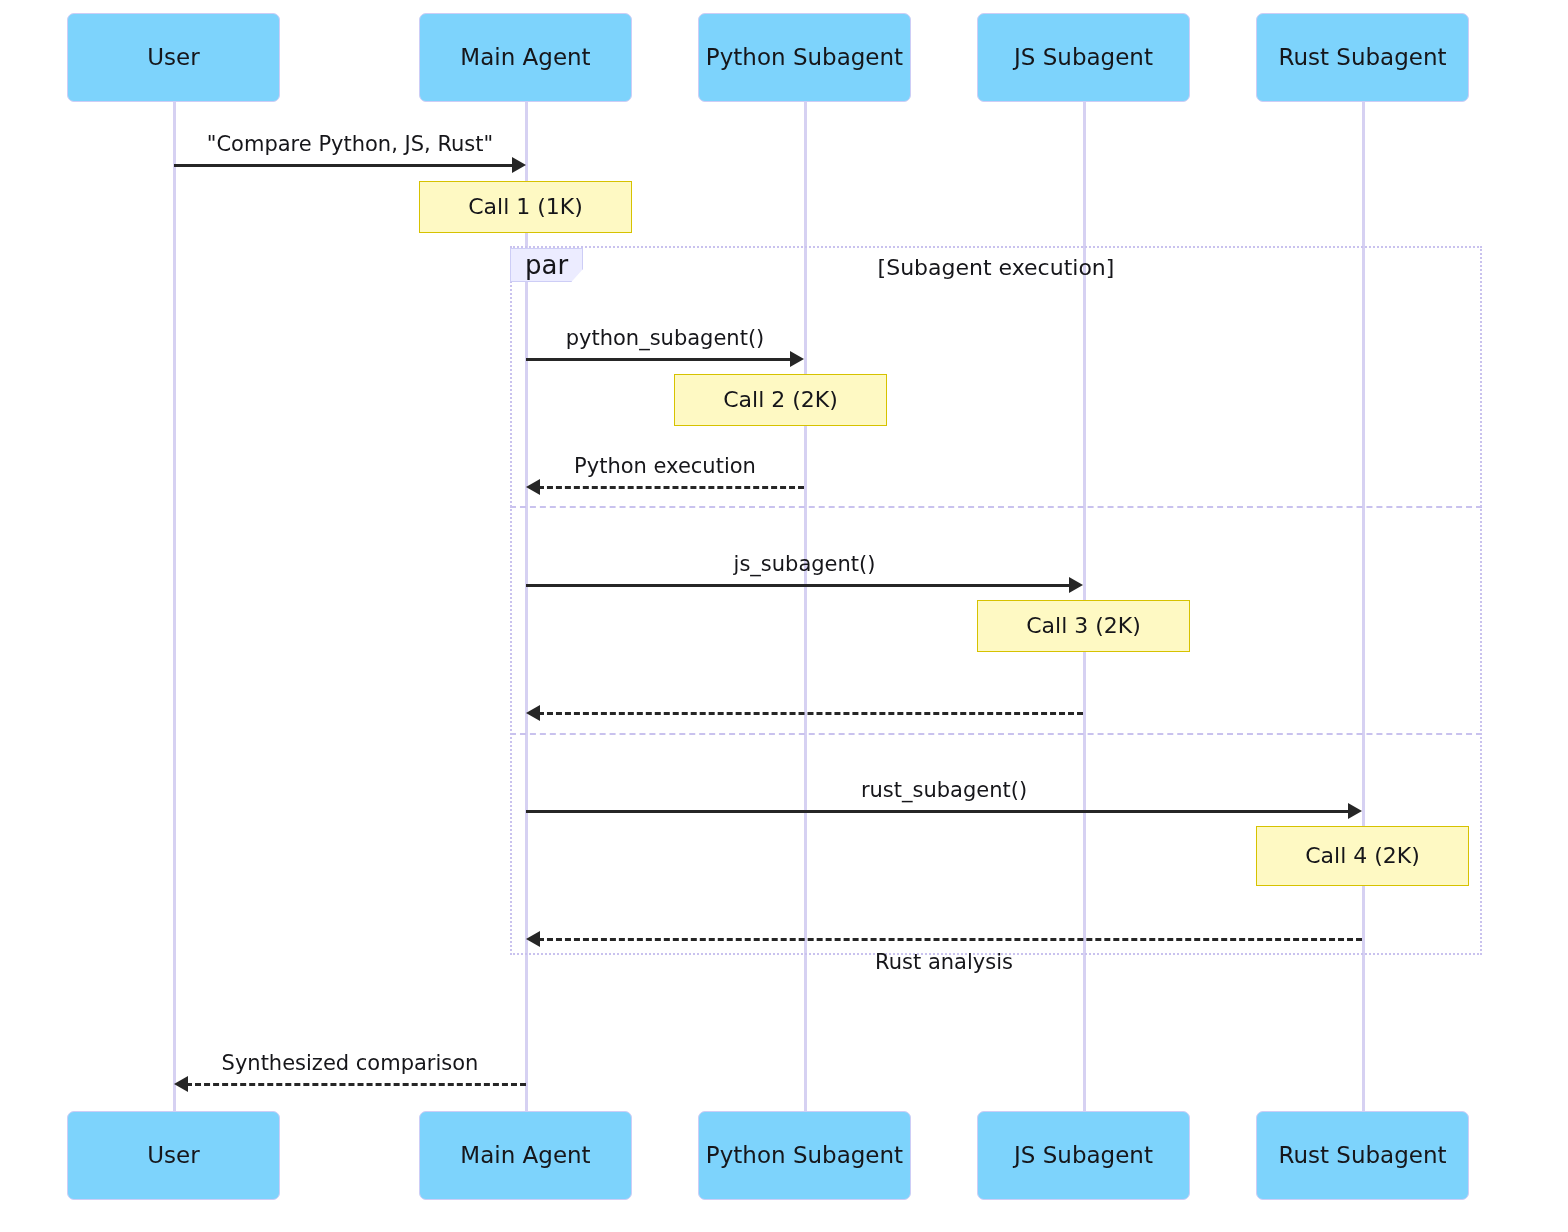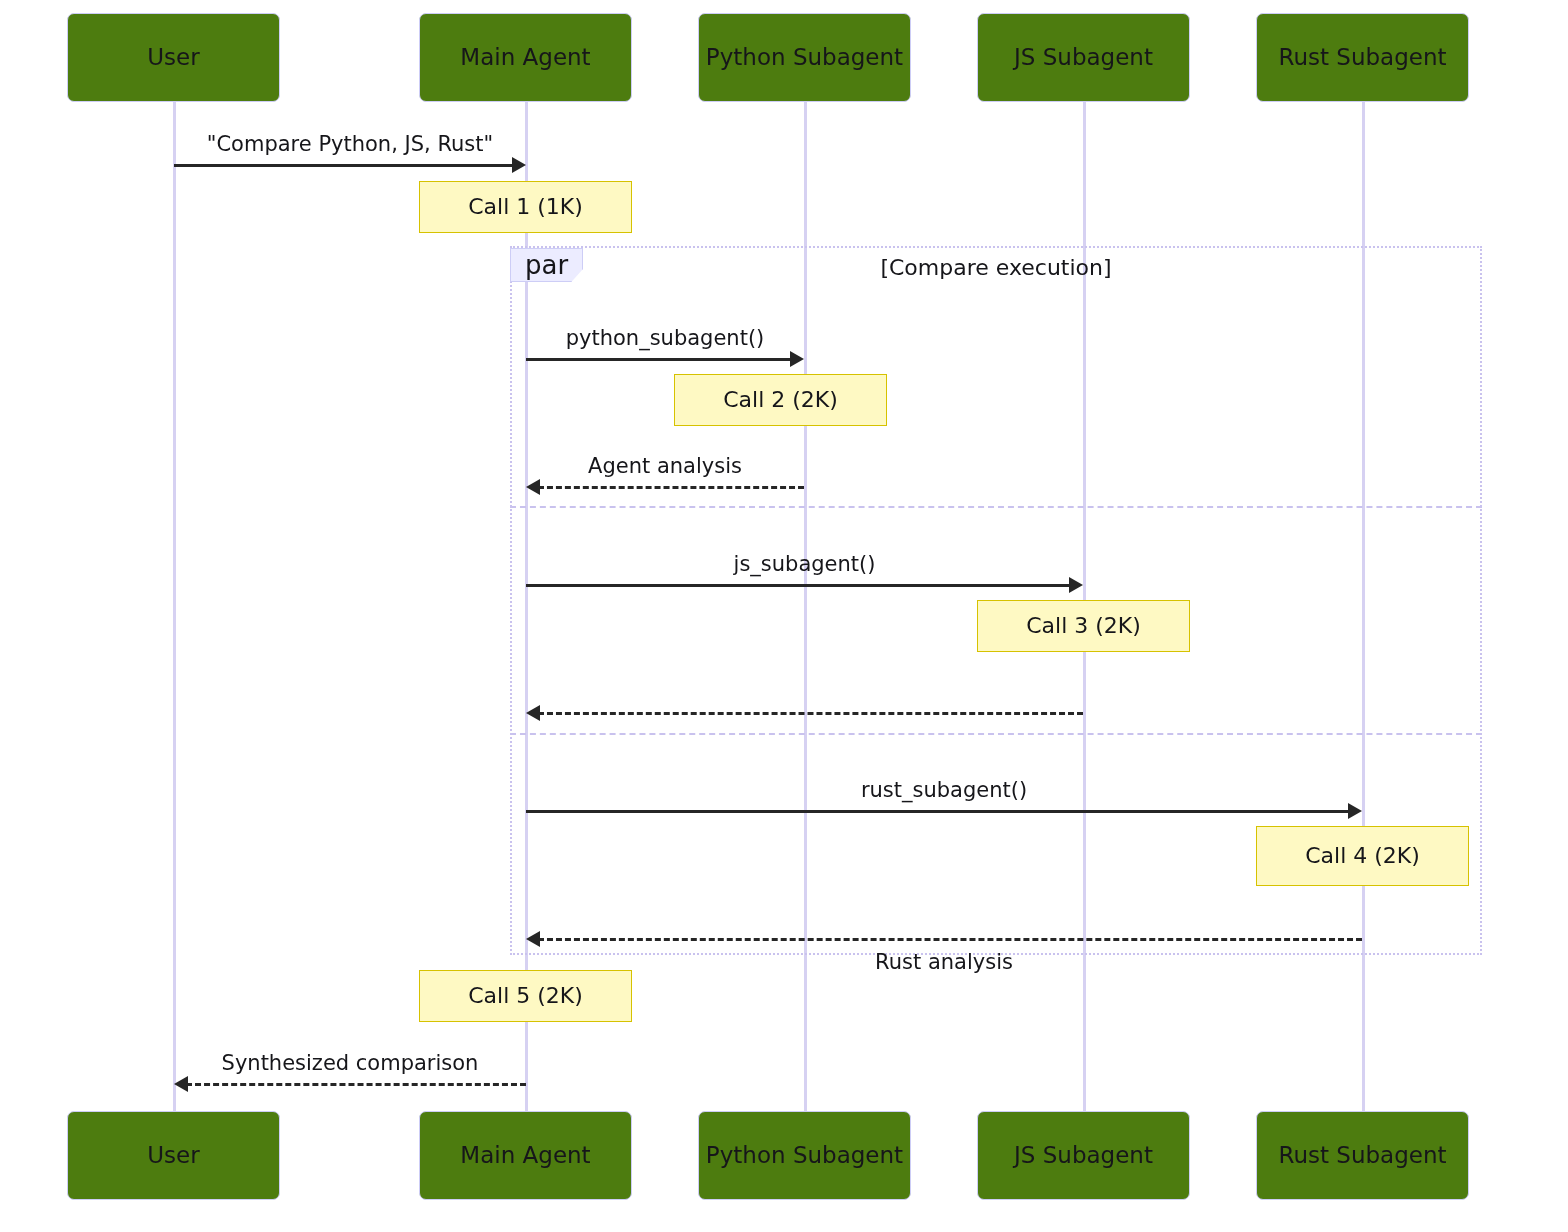--- a/index.html
+++ b/index.html
@@ -15,21 +15,21 @@
     width: 1568px;
     height: 1232px;
     background: #ffffff;
     overflow: hidden;
   }
 
   
   .actor-box {
     position: absolute;
     box-sizing: border-box;
-    background: #4d7c0f;
+    background: #7dd3fc;
     border: 1px solid #cdcdf6;
     border-radius: 7px;
     display: flex;
     align-items: center;
     justify-content: center;
   }
   .actor-label {
     font-size: 23px;
     color: #16161a;
     line-height: 1;
@@ -158,35 +158,35 @@
   <div class="arrowhead right" style="left:512px; top:157px;"></div>
 
   <div class="note" style="left:419px; top:181px; width:213px; height:52px;">
     <span class="note-label">Call 1 (1K)</span>
   </div>
 
   <div class="fragment" style="left:510px; top:246px; width:972px; height:709px;"></div>
   <div class="fragment-tag" style="left:510px; top:248px; width:73px; height:34px;">
     <span class="fragment-tag-label">par</span>
   </div>
-  <div class="fragment-title" style="left:510px; top:257px; width:972px; text-align:center;">[Compare execution]</div>
+  <div class="fragment-title" style="left:510px; top:257px; width:972px; text-align:center;">[Subagent execution]</div>
 
   <div class="fragment-divider" style="left:510px; top:506px; width:972px;"></div>
 
   <div class="fragment-divider" style="left:510px; top:733px; width:972px;"></div>
 
   <div class="msg-label" style="left:526px; top:328px; width:278px;">python_subagent()</div>
   <div class="msg" style="left:526px; top:358px; width:266px;"></div>
   <div class="arrowhead right" style="left:790px; top:351px;"></div>
 
   <div class="note" style="left:674px; top:374px; width:213px; height:52px;">
     <span class="note-label">Call 2 (2K)</span>
   </div>
 
-  <div class="msg-label" style="left:526px; top:456px; width:278px;">Agent analysis</div>
+  <div class="msg-label" style="left:526px; top:456px; width:278px;">Python execution</div>
   <div class="msg dashed" style="left:538px; top:486px; width:266px;"></div>
   <div class="arrowhead left" style="left:526px; top:479px;"></div>
 
   <div class="msg-label" style="left:526px; top:554px; width:557px;">js_subagent()</div>
   <div class="msg" style="left:526px; top:584px; width:545px;"></div>
   <div class="arrowhead right" style="left:1069px; top:577px;"></div>
 
   <div class="note" style="left:977px; top:600px; width:213px; height:52px;">
     <span class="note-label">Call 3 (2K)</span>
   </div>
@@ -199,23 +199,20 @@
   <div class="arrowhead right" style="left:1348px; top:803px;"></div>
 
   <div class="note" style="left:1256px; top:826px; width:213px; height:60px;">
     <span class="note-label">Call 4 (2K)</span>
   </div>
 
   <div class="msg-label" style="left:526px; top:908px; width:836px;margin-top:44px;">Rust analysis</div>
   <div class="msg dashed" style="left:538px; top:938px; width:824px;"></div>
   <div class="arrowhead left" style="left:526px; top:931px;"></div>
 
-  <div class="note" style="left:419px; top:970px; width:213px; height:52px;">
-    <span class="note-label">Call 5 (2K)</span>
-  </div>
 
   <div class="msg-label" style="left:174px; top:1053px; width:352px;">Synthesized comparison</div>
   <div class="msg dashed" style="left:186px; top:1083px; width:340px;"></div>
   <div class="arrowhead left" style="left:174px; top:1076px;"></div>
 
   <div class="actor-box" style="left:67px; top:1111px; width:213px; height:89px;">
     <span class="actor-label">User</span>
   </div>
   <div class="actor-box" style="left:419px; top:1111px; width:213px; height:89px;">
     <span class="actor-label">Main Agent</span>

